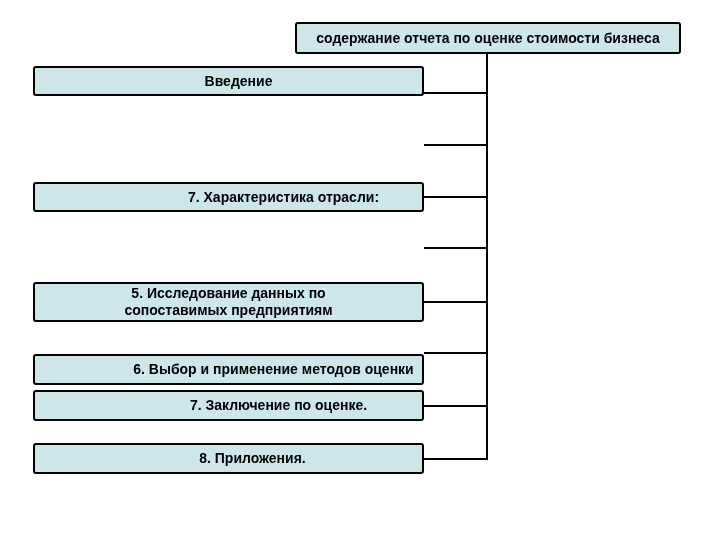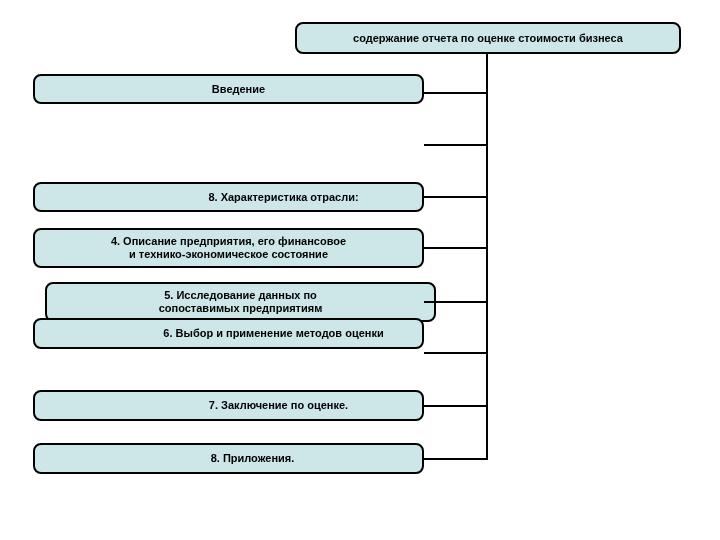--- a/index.html
+++ b/index.html
@@ -16,45 +16,45 @@
     width: 720px;
     height: 540px;
     background: var(--bg);
     overflow: hidden;
     font-family: "Liberation Sans", sans-serif;
   }
   .flow-box {
     position: absolute;
     background: var(--box-fill);
     border: 2px solid var(--box-border);
-    border-radius: 8px;
+    border-radius: 3px;
     display: flex;
     align-items: center;
     justify-content: center;
     text-align: center;
     font-weight: bold;
-    font-size: 11px;
+    font-size: 14px;
     line-height: 1.18;
     color: var(--text);
     white-space: pre-line;
   }
   .title-box {
     left: 295px; top: 22px;
     width: 386px; height: 32px;
   }
   .item-box {
     left: 33px;
     width: 391px;
   }
-  .b1 { top: 74px;  height: 30px; padding-left: 20px; }
+  .b1 { top: 66px;  height: 30px; padding-left: 20px; }
   .b2 { top: 130px; height: 30px; }
   .b3 { top: 182px; height: 30px; padding-left: 110px; }
   .b4 { top: 228px; height: 40px; }
-  .b5 { top: 282px; height: 40px; margin-left: 12px; }
-  .b6 { top: 318px; height: 31px; padding-left: 90px; }
+  .b5 { top: 282px; height: 40px; }
+  .b6 { top: 354px; height: 31px; padding-left: 90px; }
   .b7 { top: 390px; height: 31px; padding-left: 100px; }
   .b8 { top: 443px; height: 31px; padding-left: 48px; }
 
   .trunk-line {
     position: absolute;
     left: 486px; top: 54px;
     width: 2px; height: 406px;
     background: var(--line-color);
   }
   .connector {
@@ -79,25 +79,23 @@
 
   <div class="flow-box title-box">содержание отчета по оценке стоимости бизнеса</div>
 
   <div class="trunk-line"></div>
 
   <div class="flow-box item-box b1">Введение</div>
   <div class="connector c1"></div>
 
   <div class="connector c2"></div>
 
-  <div class="flow-box item-box b3">8. Характеристика отрасли:</div>
+  <div class="flow-box item-box b3">7. Характеристика отрасли:</div>
   <div class="connector c3"></div>
 
-  <div class="flow-box item-box b4">4. Описание предприятия, его финансовое
-и технико-экономическое состояние</div>
   <div class="connector c4"></div>
 
   <div class="flow-box item-box b5">5. Исследование данных по
 сопоставимых предприятиям</div>
   <div class="connector c5"></div>
 
   <div class="flow-box item-box b6">6. Выбор и применение методов оценки</div>
   <div class="connector c6"></div>
 
   <div class="flow-box item-box b7">7. Заключение по оценке.</div>

